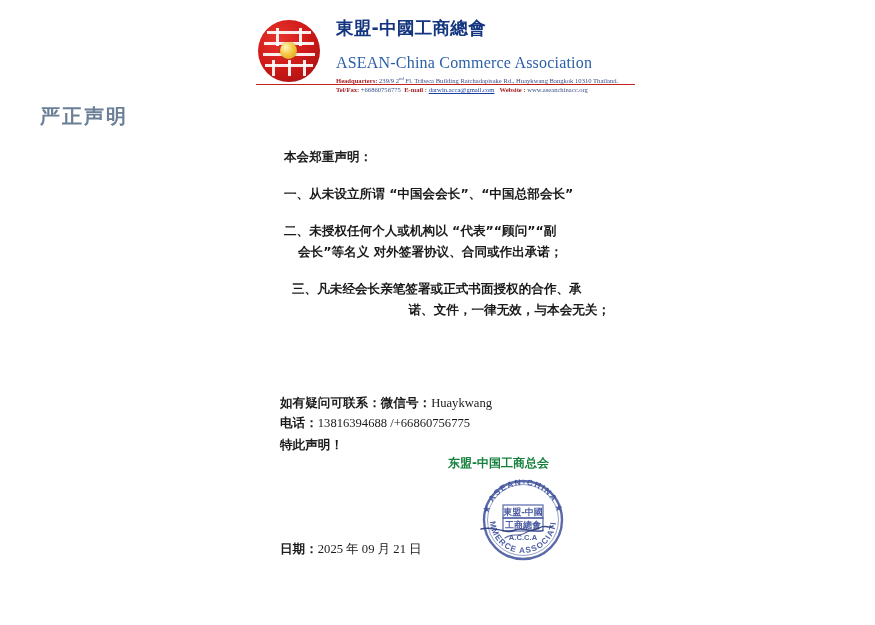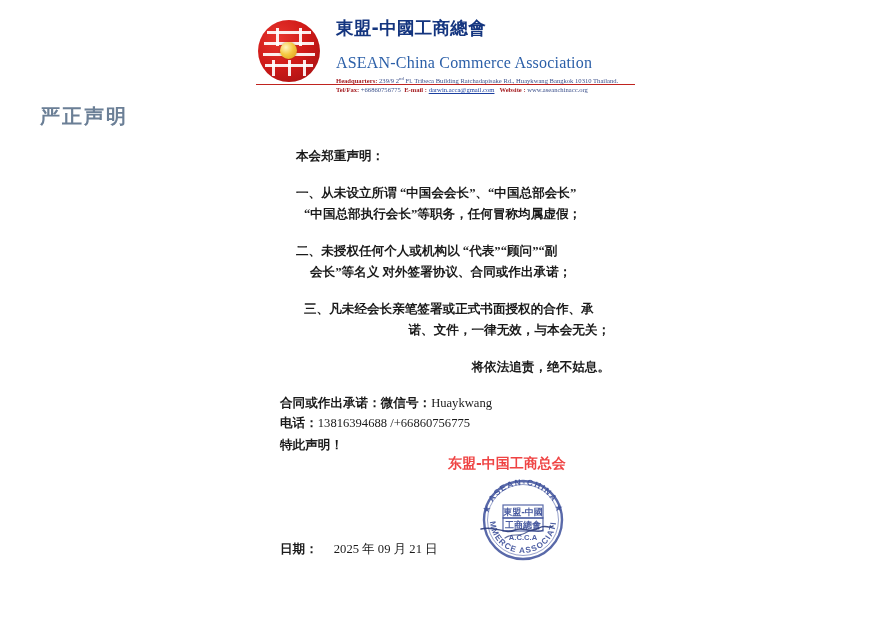--- a/index.html
+++ b/index.html
@@ -145,21 +145,21 @@
     position: absolute;
     left: 280px;
     top: 146px;
     width: 330px;
     font-family: "DejaVu Sans", "Liberation Sans", sans-serif;
     font-size: 12.6px;
     font-weight: bold;
     color: #1a1a1a;
     line-height: 21px;
   }
-  .para { margin: 0 0 16px 16px; font-family: Liberation Serif, serif; }
+  .para { margin: 0 0 16px 4px; }
   .para.tight { margin-bottom: 0; }
   .line { white-space: nowrap; }
   .ind-1 { padding-left: 14px; }
   .ind-2 { padding-left: 46px; text-align: right; }
   .ind-3 { padding-left: 8px; }
 
   .contact-block {
     position: absolute;
     left: 280px;
     top: 393px;
@@ -183,38 +183,37 @@
     font-weight: bold;
     color: #1a1a1a;
     text-align: center;
   }
 
   .signer {
     position: absolute;
     left: 448px;
     top: 455px;
     font-family: "DejaVu Sans", "Liberation Sans", sans-serif;
-    font-size: 14px;
-    font-weight: bold;
-    color: #ef4444;
+    font-size: 12px;
+    font-weight: bold;
+    color: #15803d;
   }
 
   .date-line {
     position: absolute;
     left: 280px;
     top: 541px;
     font-family: "DejaVu Sans", "Liberation Sans", sans-serif;
     font-size: 12.6px;
     font-weight: bold;
     color: #1a1a1a;
   }
   .date-line .num {
     font-family: "Liberation Serif", "DejaVu Serif", serif;
     font-weight: normal;
-    margin-left: 16px;
   }
 
   
   .seal {
     position: absolute;
     left: 475px;
     top: 472px;
     width: 96px;
     height: 96px;
   }
@@ -255,40 +254,38 @@
   <div class="doc-title">严正声明</div>
 
   <div class="body-block">
 
     <div class="para">
       <div class="line">本会郑重声明：</div>
     </div>
 
     <div class="para">
       <div class="line">一、从未设立所谓 “中国会会长”、“中国总部会长”</div>
-      <div class="line ind-3">“中国总部执行会长”等职务，任何冒称均属虚假；</div>
     </div>
 
     <div class="para">
       <div class="line">二、未授权任何个人或机构以 “代表”“顾问”“副</div>
       <div class="line ind-1">会长”等名义 对外签署协议、合同或作出承诺；</div>
     </div>
 
     <div class="para">
       <div class="line ind-3">三、凡未经会长亲笔签署或正式书面授权的合作、承</div>
       <div class="line ind-2">诺、文件，一律无效，与本会无关；</div>
     </div>
 
     <div class="para tight">
-      <div class="line ind-2">将依法追责，绝不姑息。</div>
     </div>
   </div>
 
   <div class="contact-block">
-    <div class="line"><span>合同或作出承诺：微信号：</span><span class="num">Huaykwang</span></div>
+    <div class="line"><span>如有疑问可联系：微信号：</span><span class="num">Huaykwang</span></div>
     <div class="line"><span>电话：</span><span class="num">13816394688 /+66860756775</span></div>
   </div>
 
   <div class="closing">特此声明！</div>
   <div class="signer">东盟-中国工商总会</div>
 
   <div class="seal">
     <svg width="96" height="96" viewBox="0 0 96 96" xmlns="http://www.w3.org/2000/svg">
       <defs>
         <path id="arcTop" d="M 13,48 A 35,35 0 0 1 83,48" fill="none"></path>

